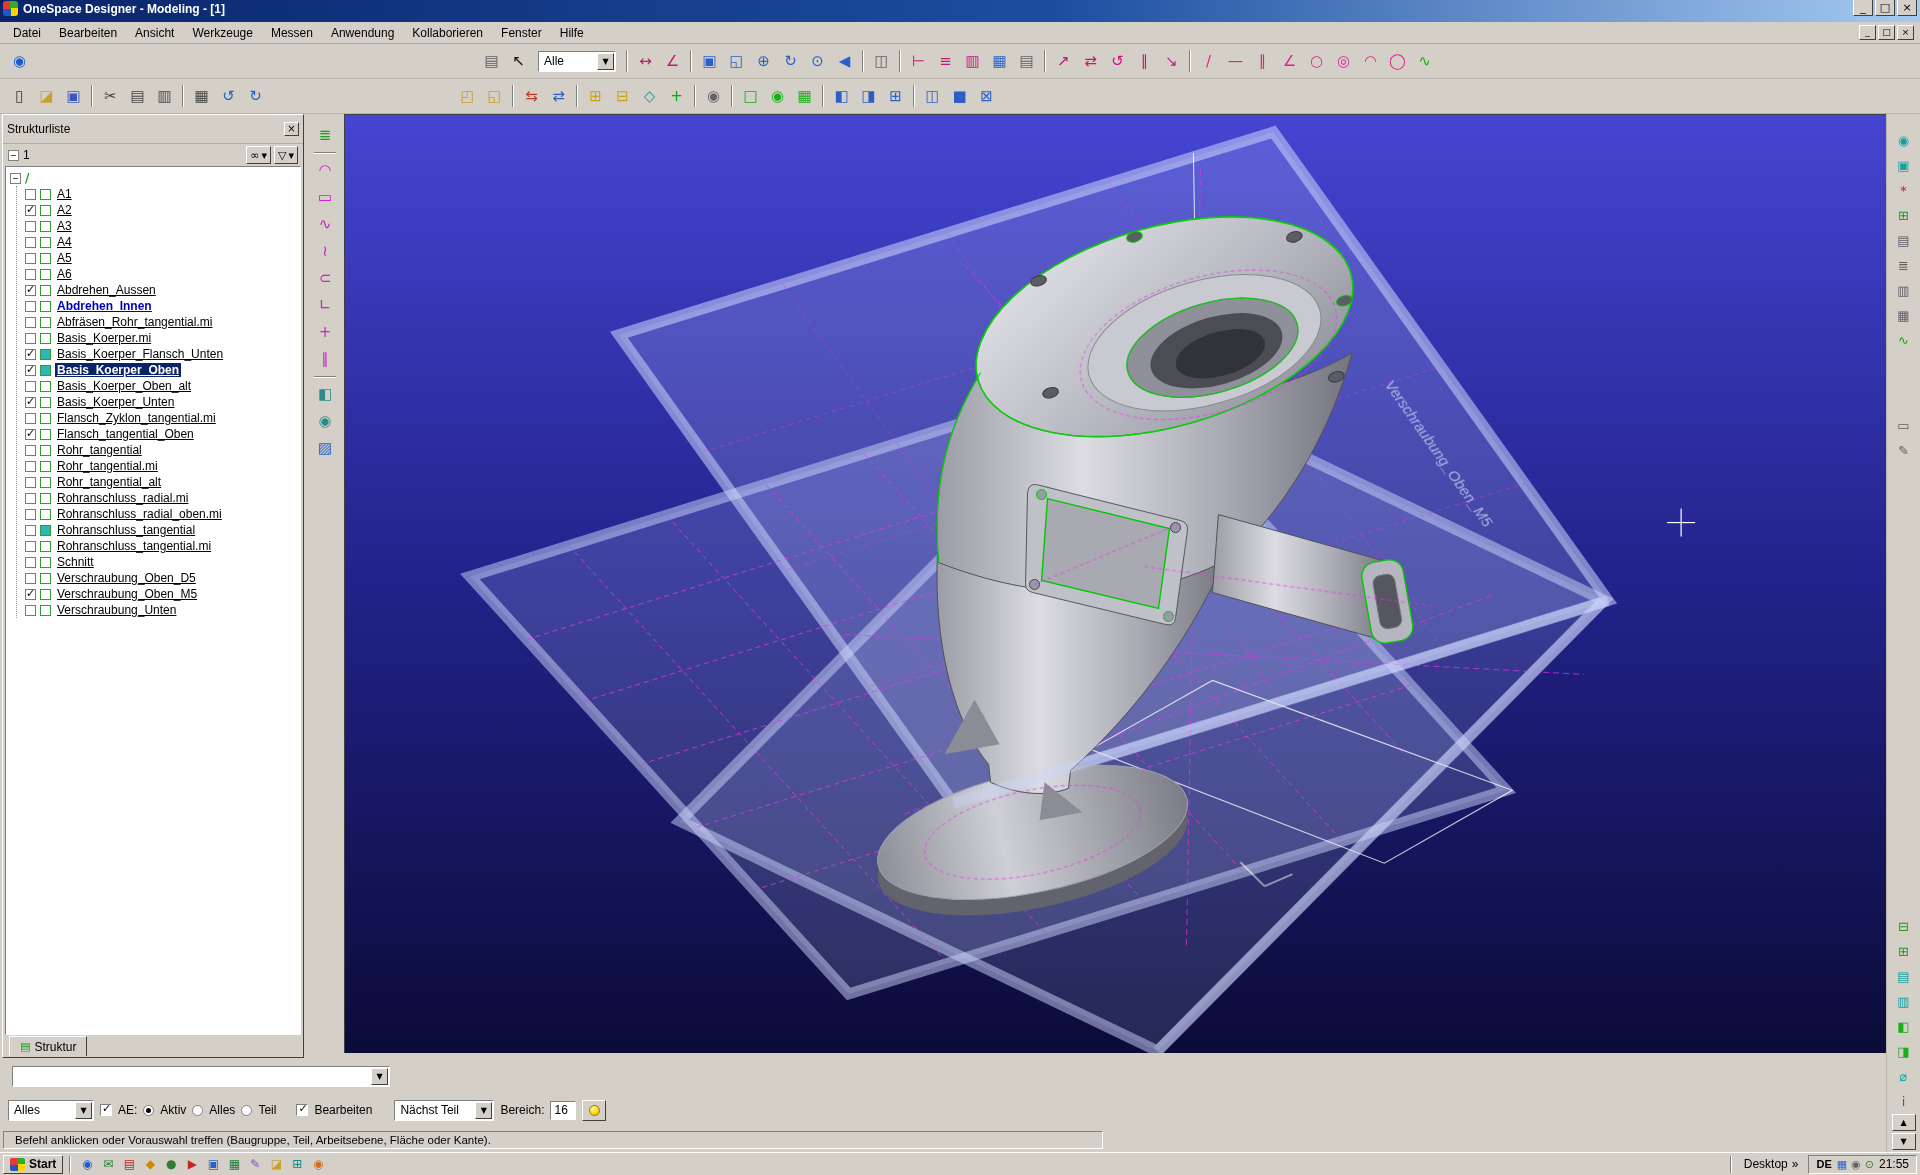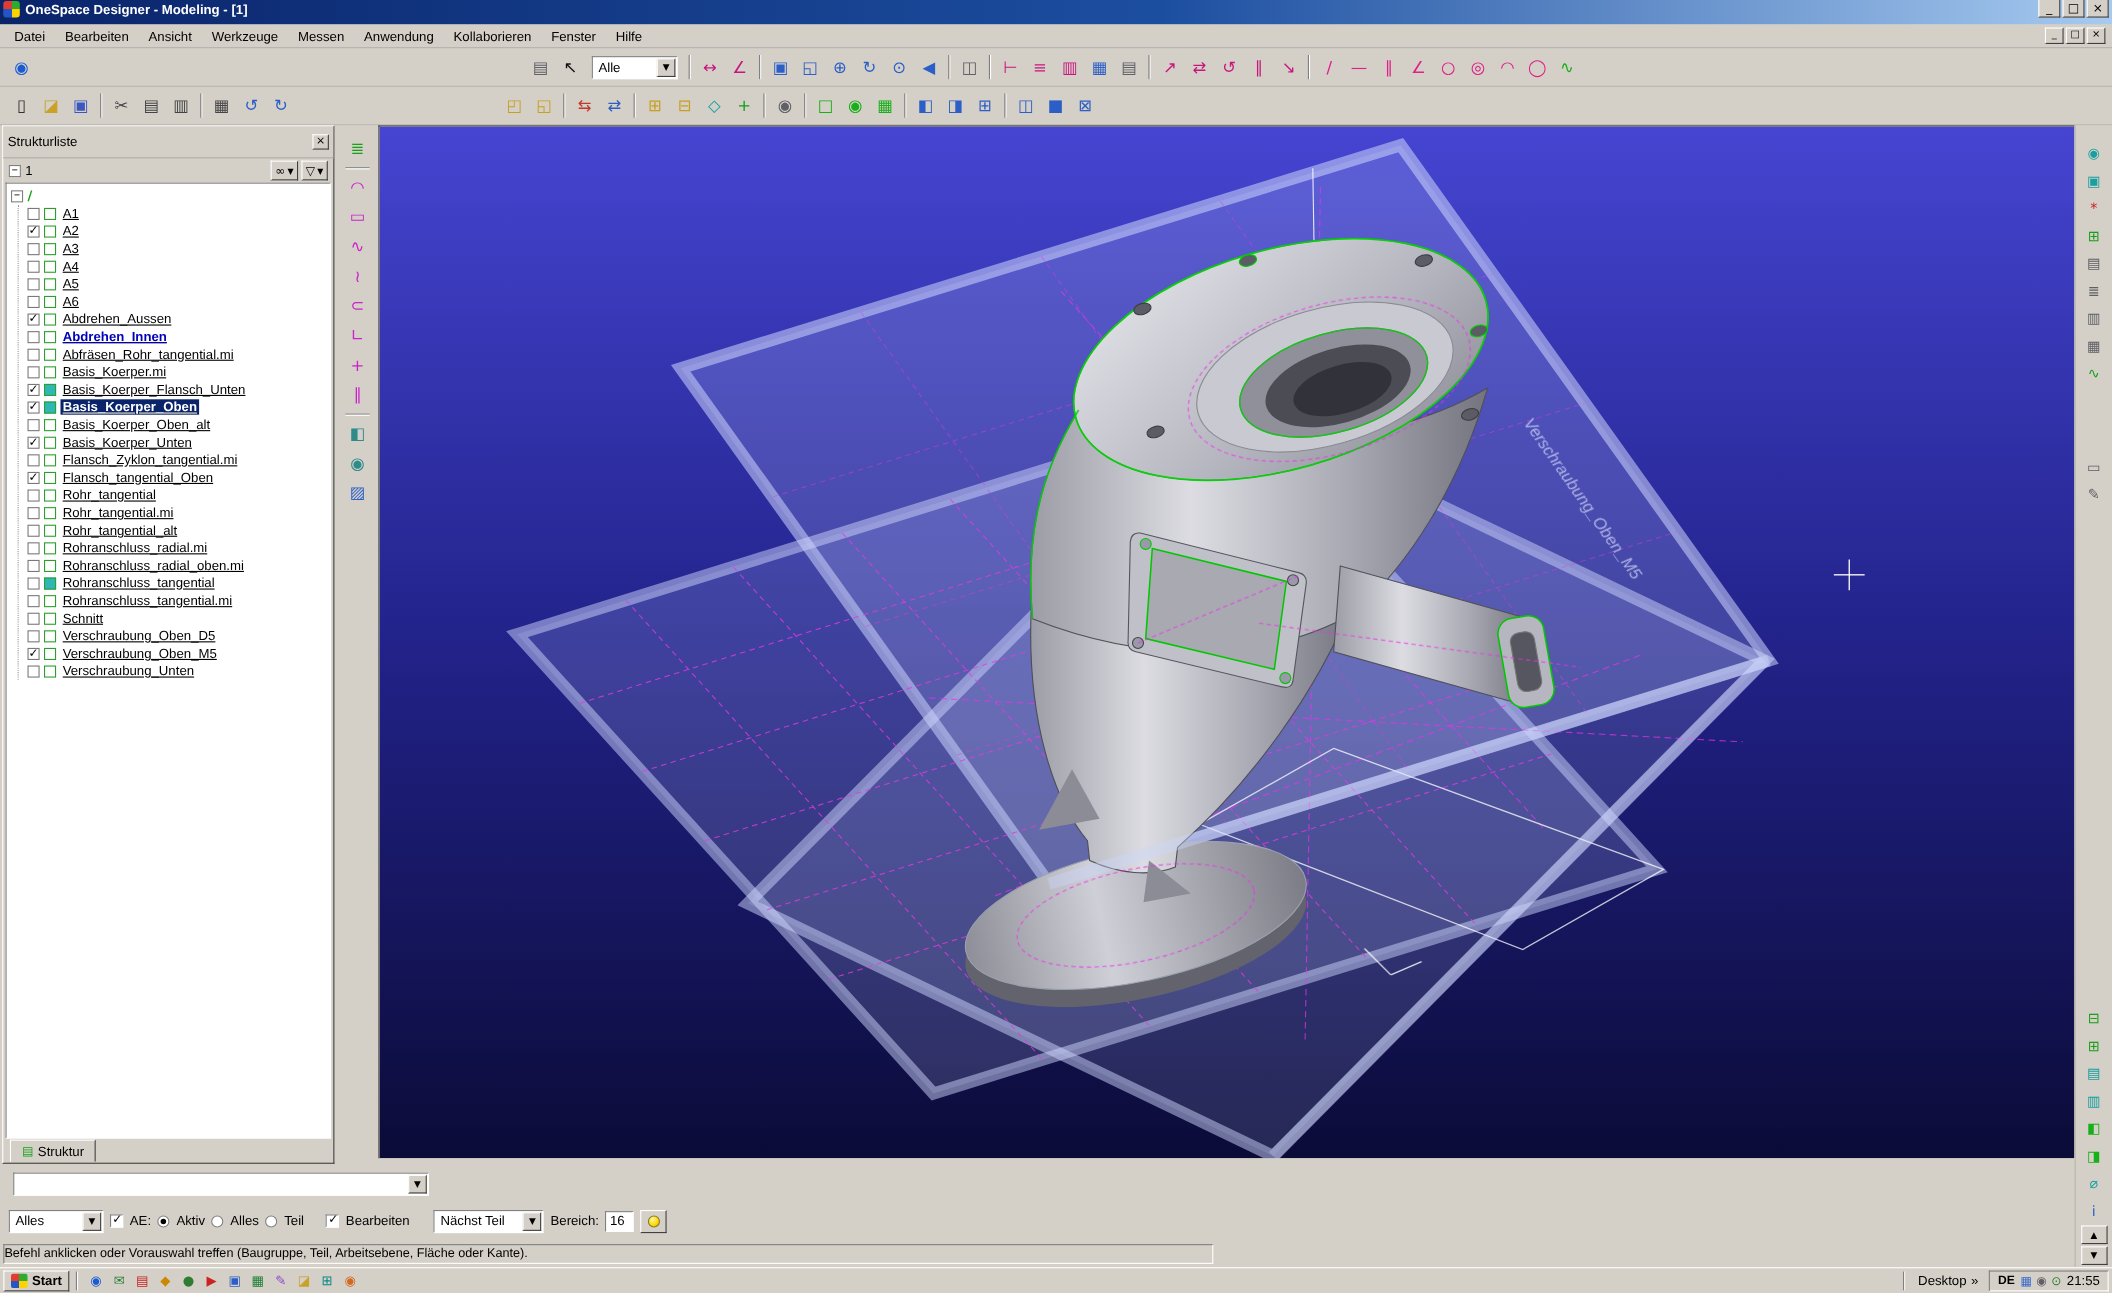--- a/index.html
+++ b/index.html
@@ -84,21 +84,21 @@
   .chk{width:12px;height:12px;background:#fff;border:1px solid;border-color:#808080 #fff #fff #808080;position:relative;flex:none;}
   .chk.on::after{content:"✓";position:absolute;top:-3px;left:1px;font-size:11px;font-family:"DejaVu Sans",sans-serif;}
   .radio{width:11px;height:11px;border-radius:50%;background:#fff;border:1px solid #808080;position:relative;flex:none;}
   .radio.on::after{content:"";position:absolute;left:2px;top:2px;width:5px;height:5px;border-radius:50%;background:#000;}
   .txt{height:19px;border:1px solid;border-color:#808080 #fff #fff #808080;background:#fff;font-size:12px;padding:0 3px;font-family:"Liberation Sans",sans-serif;}
   .bulb-btn{width:24px;height:21px;background:#d4d0c8;border:1px solid;border-color:#fff #404040 #404040 #fff;display:flex;align-items:center;justify-content:center;}
   .bulb{width:11px;height:11px;border-radius:50%;background:radial-gradient(circle at 35% 30%,#fff6a0,#ffd800 60%,#caa300);border:1px solid #8a7a20;}
 
   
   .statusbar{position:absolute;left:0;top:1130px;width:1920px;height:20px;display:flex;align-items:center;gap:3px;padding:0 3px;}
-  .status-msg{flex:none;width:1100px;height:18px;line-height:16px;padding:0 0;font-size:11.5px;background:#d4d0c8;border:1px solid;border-color:#808080 #fff #fff #808080;white-space:nowrap;overflow:hidden;}
+  .status-msg{flex:none;width:1100px;height:18px;line-height:16px;padding:0 11px;font-size:11.5px;background:#d4d0c8;border:1px solid;border-color:#808080 #fff #fff #808080;white-space:nowrap;overflow:hidden;}
   .status-fields{display:flex;gap:3px;margin-left:auto;}
   .status-field{height:18px;line-height:16px;padding:0 6px;font-size:11.5px;background:#d4d0c8;border:1px solid;border-color:#808080 #fff #fff #808080;white-space:nowrap;}
 
   
   .taskbar{position:absolute;left:0;top:1152px;width:1920px;height:23px;background:#d4d0c8;border-top:1px solid #fff;display:flex;align-items:center;padding:1px 3px;gap:4px;}
   .start-btn{height:19px;display:flex;align-items:center;gap:4px;background:#d4d0c8;border:1px solid;border-color:#fff #404040 #404040 #fff;padding:0 6px;}
   .start-logo{width:15px;height:13px;background:conic-gradient(#2eac2e 0 90deg,#ffd200 0 180deg,#2356c5 0 270deg,#e03c31 0);border-radius:2px;}
   .start-label{font-weight:bold;font-size:12px;}
   .tb-divider{width:2px;height:17px;border-left:1px solid #808080;border-right:1px solid #fff;margin:0 2px;}
   .quick-launch{display:flex;align-items:center;gap:1px;}

